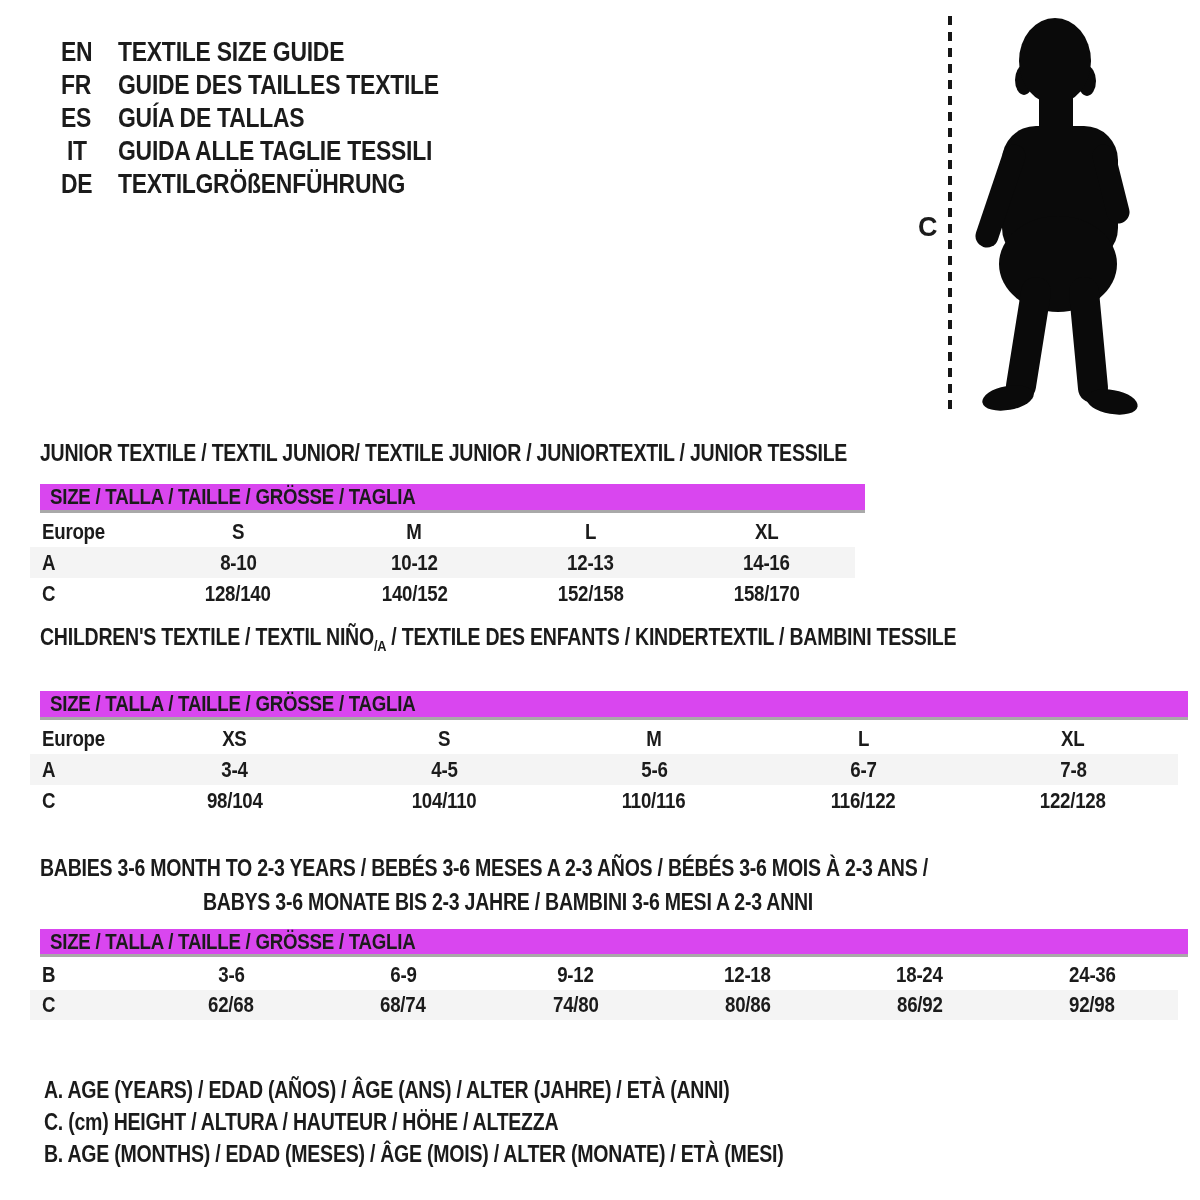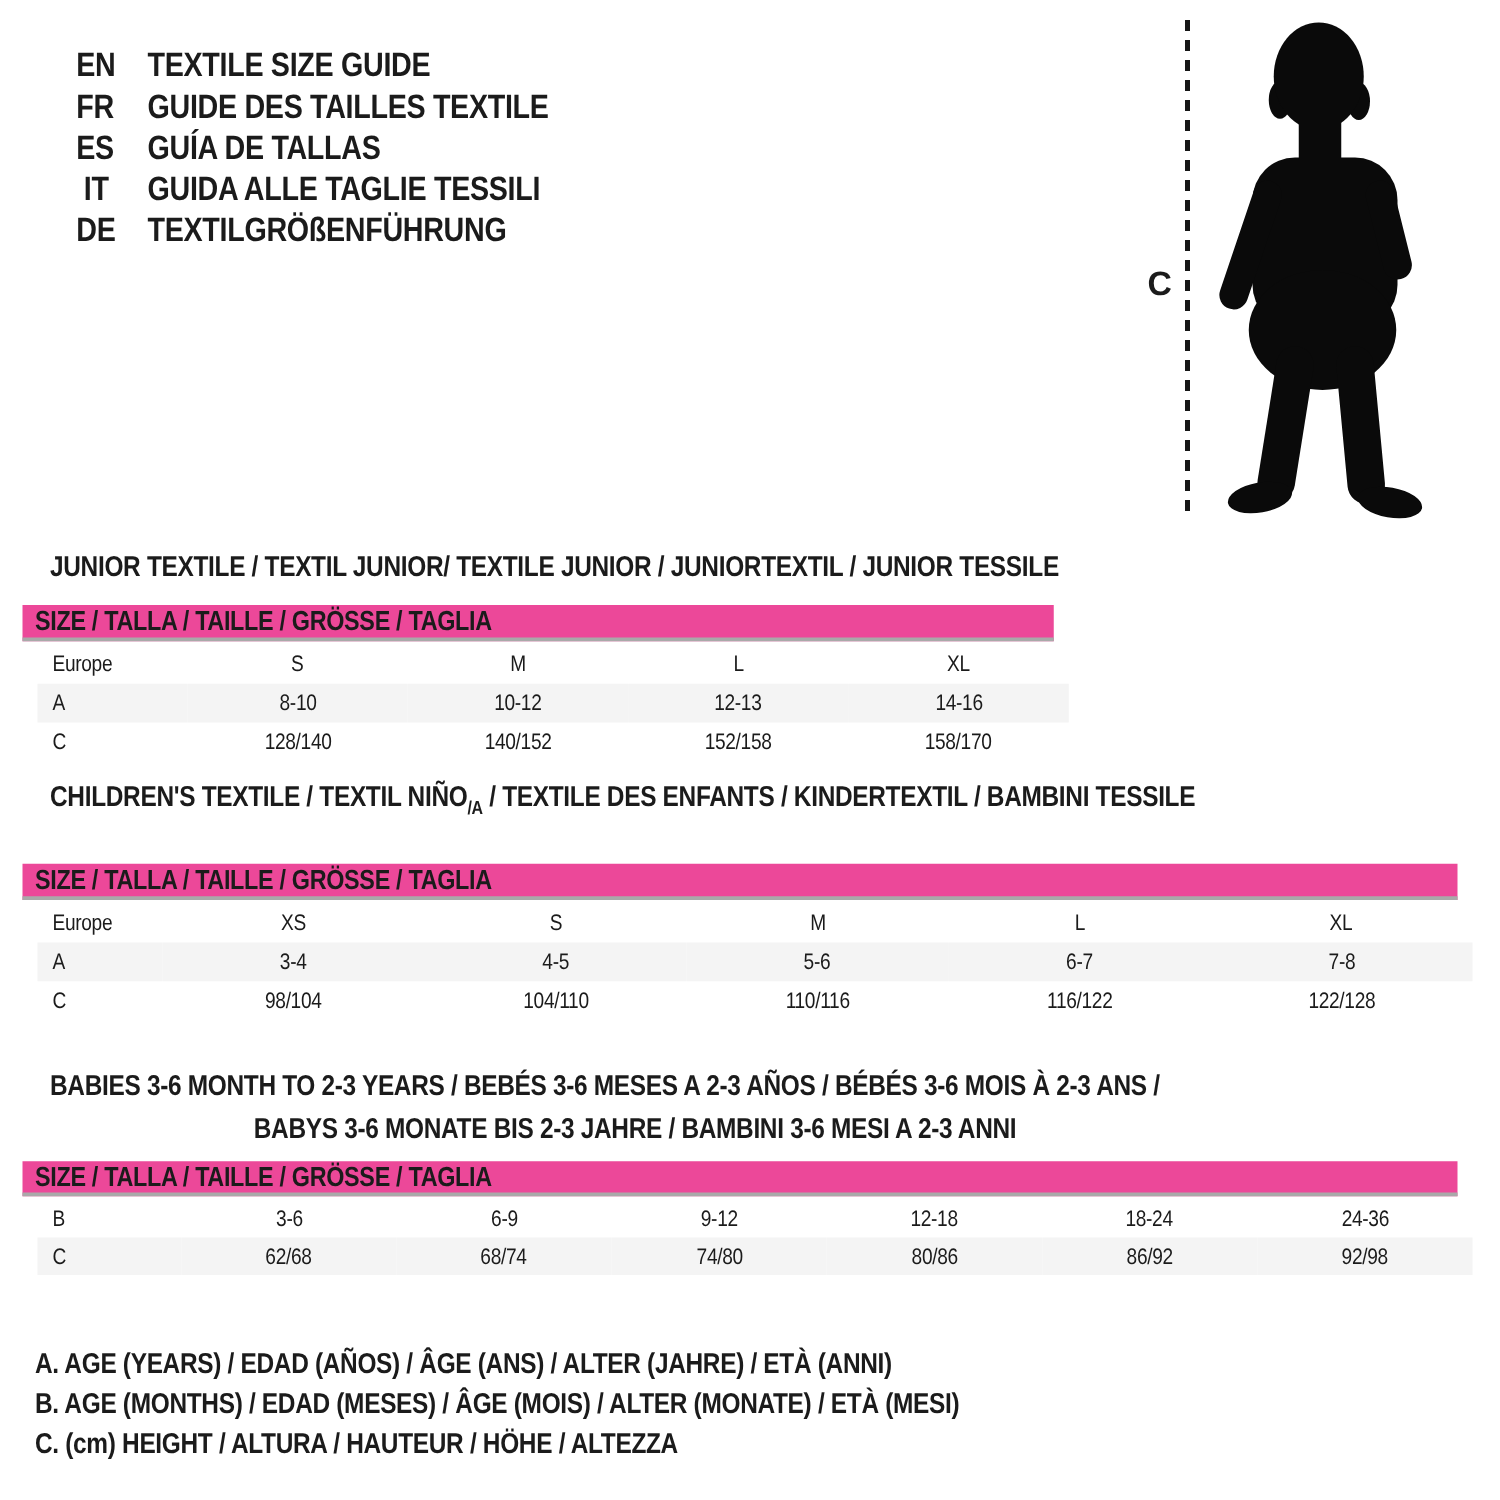--- a/index.html
+++ b/index.html
@@ -29,38 +29,38 @@
   }
   .measure-label{left:918px;top:212px;font-size:27px;font-weight:bold;}
   .figure-svg{left:960px;top:14px;width:190px;height:406px;}
 
   
   .sec-title{left:40px;font-size:23px;font-weight:bold;line-height:34px;white-space:nowrap;text-align:center;}
   .sub{font-size:15px;vertical-align:-6px;font-weight:bold;}
 
   
   .size-bar{
-    left:18px;height:29px;box-sizing:border-box;
-    background:#ec4899;border-bottom:3px solid #a9a9a9;
+    left:40px;height:29px;box-sizing:border-box;
+    background:#d946ef;border-bottom:3px solid #a9a9a9;
     font-size:22px;font-weight:bold;line-height:26px;padding-left:10px;
   }
 
   
   table{border-collapse:collapse;table-layout:fixed;}
-  td{height:31px;vertical-align:middle;text-align:center;font-size:18px;font-weight:normal;padding:0;}
+  td{height:31px;vertical-align:middle;text-align:center;font-size:22px;font-weight:bold;padding:0;}
   td.lbl{text-align:left;padding-left:12px;}
   tr.shade td{background:#f4f4f4;}
   .t-junior{left:30px;top:516px;width:825px;}
   .t-children{left:30px;top:723px;width:1148px;}
   .t-babies{left:30px;top:960px;width:1148px;}
   .t-babies td{height:30px;}
   col.c-lbl1{width:120px;} col.c-lbl2{width:100px;} col.c-lbl3{width:115px;}
 
   
-  .legend{left:28px;top:1074px;}
+  .legend{left:44px;top:1074px;}
   .legend-line{height:32px;line-height:32px;font-size:23px;font-weight:bold;white-space:nowrap;}
 </style>
 </head>
 <body>
 
 <div>
 
   <header class="abs lang-block">
     <div class="lang-row">
       <span class="lang-code"><span class="cx">EN</span></span><span class="cx">TEXTILE SIZE GUIDE</span>
@@ -214,17 +214,17 @@
       <td><span class="cxc">74/80</span></td>
       <td><span class="cxc">80/86</span></td>
       <td><span class="cxc">86/92</span></td>
       <td><span class="cxc">92/98</span></td>
     </tr>
   </tbody>
     </table>
 
   <footer class="abs legend">
     <div class="legend-line"><span class="cx">A. AGE (YEARS) / EDAD (AÑOS) / ÂGE (ANS) / ALTER (JAHRE) / ETÀ (ANNI)</span></div>
+    <div class="legend-line"><span class="cx">C. (cm) HEIGHT / ALTURA / HAUTEUR / HÖHE / ALTEZZA</span></div>
     <div class="legend-line"><span class="cx">B. AGE (MONTHS) / EDAD (MESES) / ÂGE (MOIS) / ALTER (MONATE) / ETÀ (MESI)</span></div>
-    <div class="legend-line"><span class="cx">C. (cm) HEIGHT / ALTURA / HAUTEUR / HÖHE / ALTEZZA</span></div>
   </footer>
 
 </div>
 
 </body></html>

